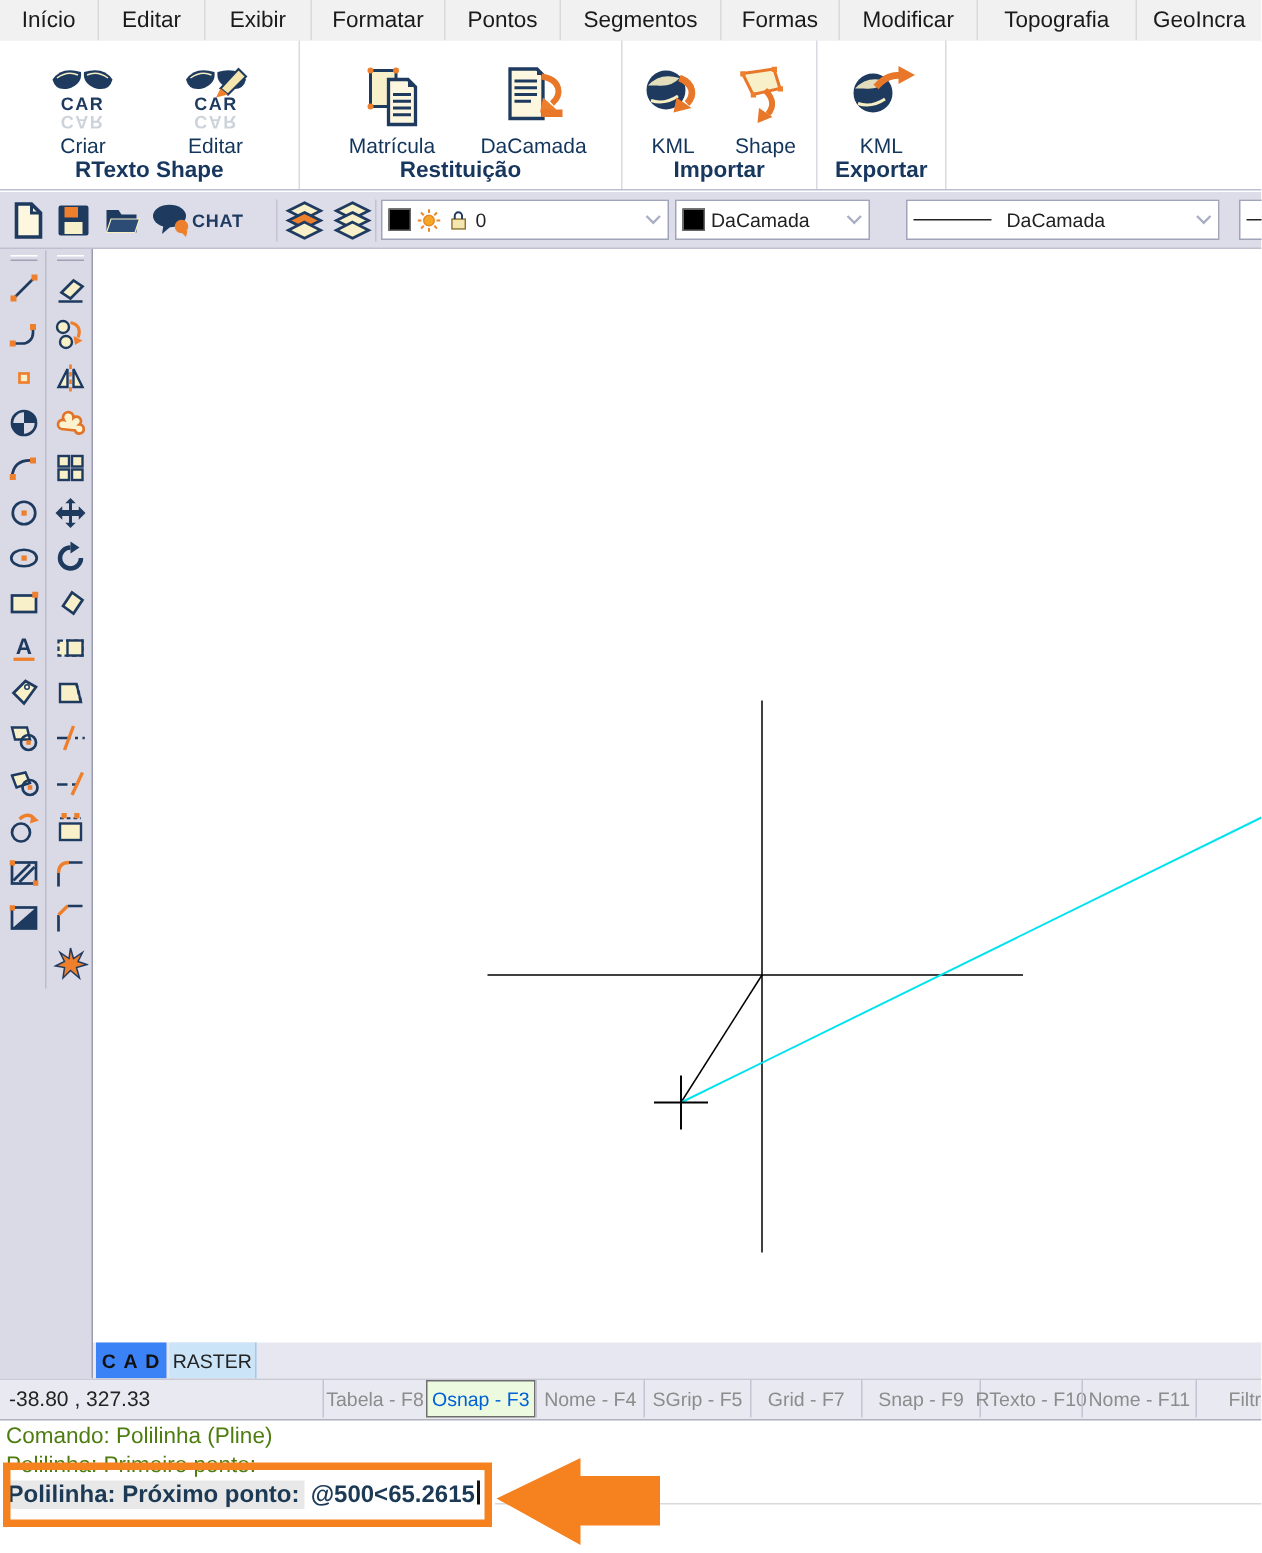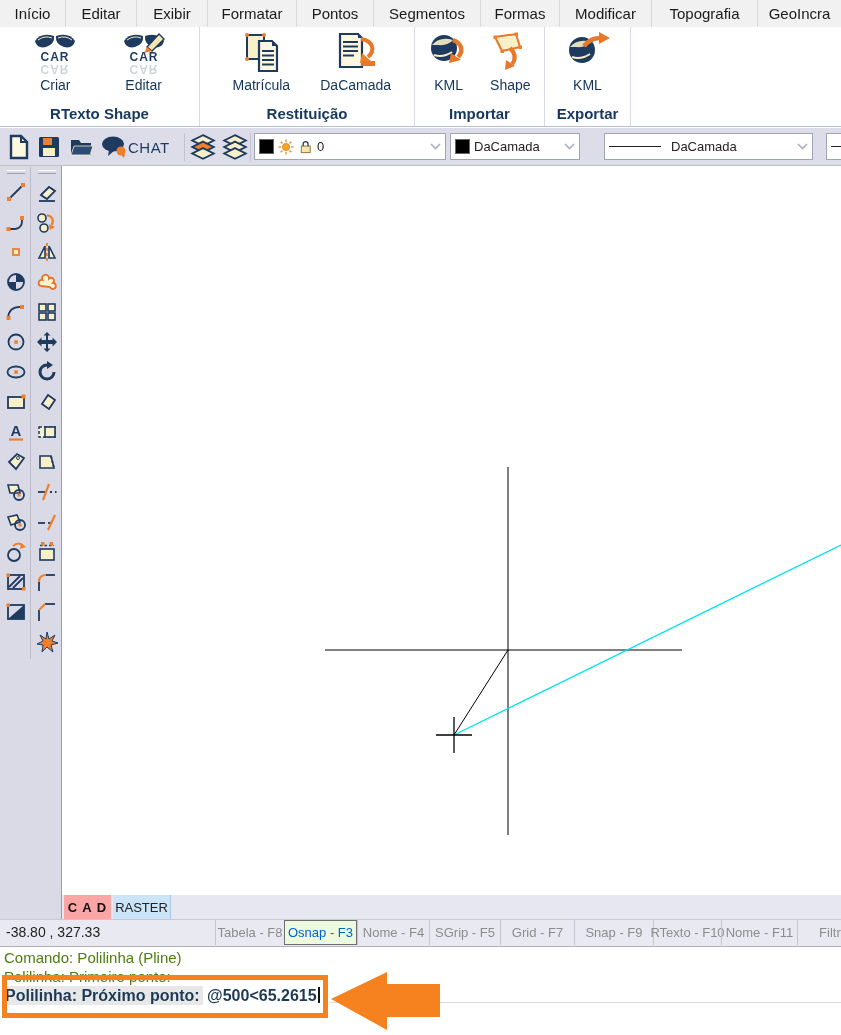--- a/index.html
+++ b/index.html
@@ -6,21 +6,21 @@
   body{width:841px;height:1035px;position:relative;overflow:hidden;background:#fff;
        font-family:"Liberation Sans",sans-serif;-webkit-font-smoothing:antialiased}
   .abs{position:absolute}
   
   #menubar{left:0;top:0;width:841px;height:27px;background:#F1F1F1;border-bottom:1px solid #E2E2E2;display:flex}
   .mi{height:27px;display:flex;align-items:center;justify-content:center;font-size:15px;color:#1a1a1a;
       border-right:1px solid #DADADA;box-sizing:border-box;cursor:default}
   
   #ribbon{left:0;top:27px;width:841px;height:100px;background:#fff;border-bottom:1px solid #B9C0D4;display:flex;box-sizing:border-box}
   .rgroup{height:99px;display:flex;flex-direction:column;border-right:1px solid #D9D9E2;box-sizing:border-box}
-  .ritems{flex:1;display:flex;justify-content:space-evenly;align-items:flex-start;padding-top:4px}
+  .ritems{flex:1;display:flex;justify-content:space-evenly;align-items:flex-start;padding-top:16px}
   .ritem{display:flex;flex-direction:column;align-items:center;width:66px;cursor:default}
   .rlabel{font-size:14px;color:#12355B;margin-top:-2px;white-space:nowrap}
   .rgl{text-align:center;font-weight:bold;font-size:15px;color:#17375E;padding-bottom:4px}
   
   #quickbar{left:0;top:128px;width:841px;height:38px;background:#DDDDEA;border-bottom:1px solid #BFBFD0;box-sizing:border-box}
   .qbtn{position:absolute;top:132px;width:30px;height:30px;display:flex;align-items:center;justify-content:center}
   .qsep{position:absolute;top:133px;width:1px;height:28px;background:#C2C2D2}
   .dd{position:absolute;top:133px;height:27px;background:#fff;border:1px solid #9FA4B8;box-sizing:border-box;
       display:flex;align-items:center;font-size:13px;color:#222;padding:0 4px;gap:4px}
   .swatch{width:13px;height:13px;background:#000;border:1px solid #666;flex:0 0 auto}
@@ -35,21 +35,21 @@
   
   .nst{stroke:#1E3A5F;stroke-width:1.8;fill:none}
   .nfl{fill:#1E3A5F}
   .cfl{fill:#F8F0C8}
   .ofl{fill:#EE7F2D}
   .ost{stroke:#EE7F2D;stroke-width:2.2;fill:none}
   
   #canvas{left:62px;top:166px;width:779px;height:729px;background:#fff}
   
   #tabrow{left:62px;top:895px;width:779px;height:24px;background:#E7E7F2;display:flex;align-items:stretch}
-  #tab-cad{width:47px;margin-left:2px;background:#fca5a5;display:flex;align-items:center;justify-content:center;
+  #tab-cad{width:47px;margin-left:2px;background:#3b82f6;display:flex;align-items:center;justify-content:center;
            font-weight:bold;font-size:13px;letter-spacing:1px;color:#111}
   #tab-raster{width:58px;margin-left:2px;background:#CBE4F7;display:flex;align-items:center;justify-content:center;
            font-size:13px;color:#222;border-right:1px solid #A9C9E2;box-sizing:border-box}
   
   #statusbar{left:0;top:919px;width:841px;height:27px;background:#E9E9F2;border-top:1px solid #C9C9D6;box-sizing:border-box}
   #coords{position:absolute;left:6px;top:924px;font-size:14px;color:#222}
   #toggles{position:absolute;left:215px;top:919px;height:27px;display:flex}
   .tog{height:25px;margin-top:1px;display:flex;align-items:center;justify-content:center;font-size:13px;color:#8C8C8C;
        border-left:1px solid #C4C4D2;box-sizing:border-box;white-space:nowrap}
   .tog.on{background:#ECFAE0;border:1px solid #6E6E6E;color:#0061D6}
@@ -365,21 +365,21 @@
     <path d="M6 12 H25 L22 21 H3 Z" fill="#2C4C76" stroke="#F7EFC4" stroke-width=".8"></path>
   </svg>
 </div>
 <div class="qbtn" style="left:100px;width:82px;justify-content:flex-start">
   <svg width="28" height="26" viewBox="0 0 28 26">
     <ellipse cx="13" cy="10" rx="11" ry="7.5" class="nfl"></ellipse>
     <polygon points="9,16 15,16 8,22" class="nfl"></polygon>
     <circle cx="21" cy="17" r="4.5" class="ofl"></circle>
     <polygon points="20,20 25,20 24,24" class="ofl"></polygon>
   </svg>
-  <span style="font-weight:normal;font-size:15px;color:#1E3A5F;letter-spacing:.5px">CHAT</span>
+  <span style="font-weight:bold;font-size:12px;color:#1E3A5F;letter-spacing:.5px">CHAT</span>
 </div>
 <div class="qsep" style="left:184px"></div>
 <div class="qbtn" style="left:188px">
   <svg width="28" height="28" viewBox="0 0 26 26">
     <polygon points="13,2 23,7 13,12 3,7" class="cfl" stroke="#1E3A5F" stroke-width="1.7"></polygon>
     <polygon points="13,8 23,13 13,18 3,13" class="ofl" stroke="#1E3A5F" stroke-width="1.7"></polygon>
     <polygon points="13,14 23,19 13,24 3,19" class="cfl" stroke="#1E3A5F" stroke-width="1.7"></polygon>
   </svg>
 </div>
 <div class="qbtn" style="left:220px">

